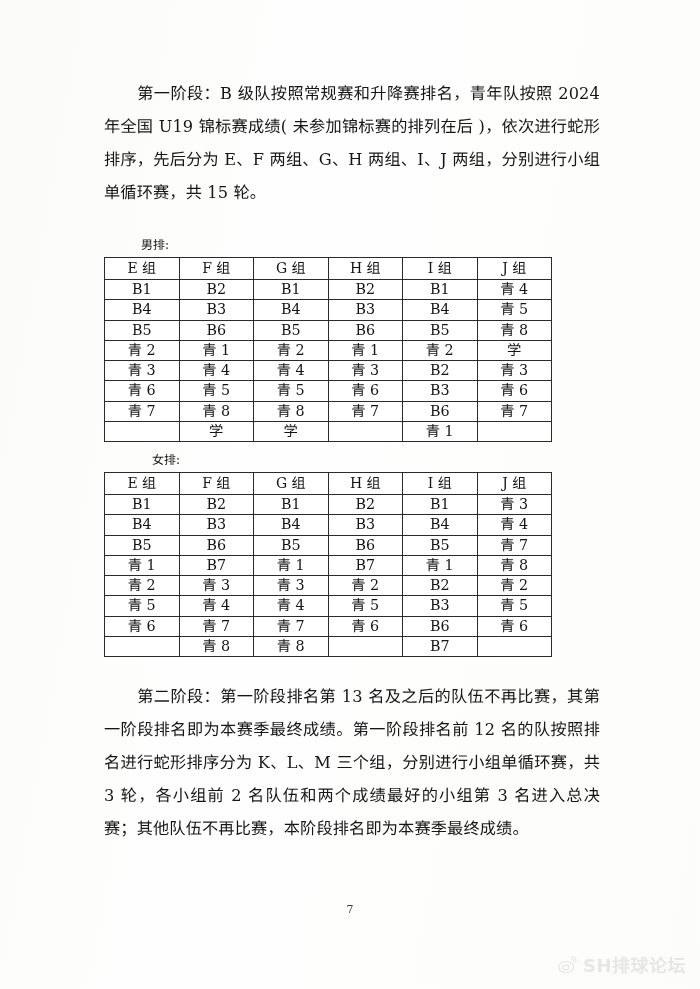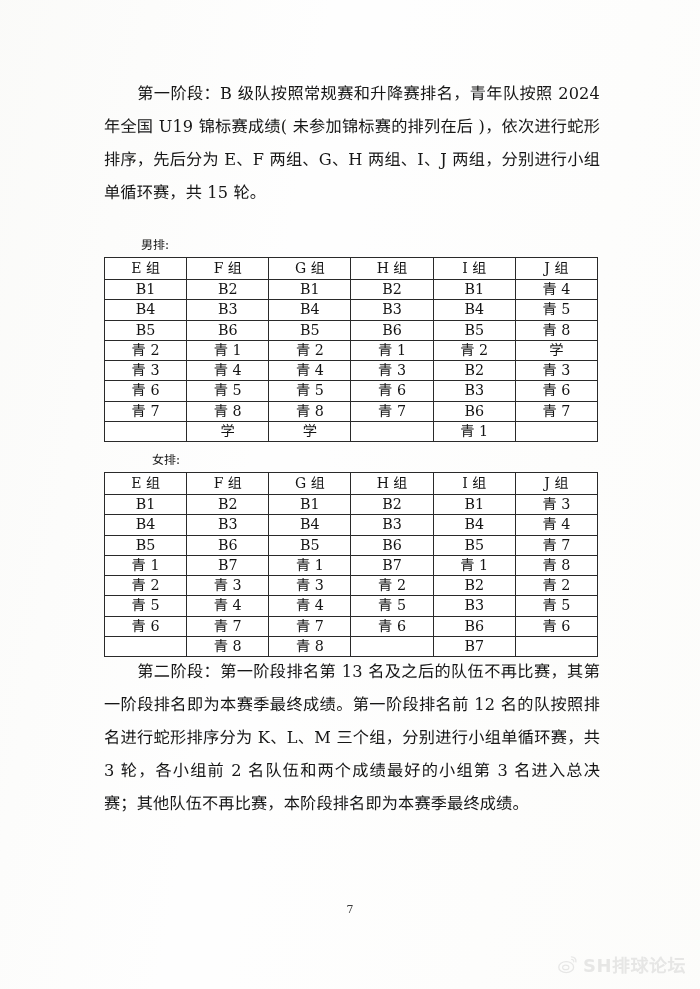--- a/index.html
+++ b/index.html
@@ -52,21 +52,21 @@
     margin: 4px;
     font-size: 12px;
     line-height: 28px;
     color: #161616;
     padding-left: 33px;
     font-family: "DejaVu Serif", "Liberation Serif", serif;
   }
 
   table.group-table {
     border-collapse: collapse;
-    width: 494px;
+    width: 448px;
     table-layout: fixed;
     margin: 0;
     background: #ffffff;
   }
   table.group-table td {
     border: 1px solid #2a2a2a;
     height: 19.3px;
     text-align: center;
     vertical-align: middle;
     font-size: 14.3px;
@@ -116,21 +116,21 @@
     height: 21px;
     flex: none;
   }
 
   
   #para-stage-one { position: absolute; left: 104px; top: 77px; width: 496px; }
   #label-men     { position: absolute; left: 104px; top: 227px; width: 496px; }
   #table-men-wrap{ position: absolute; left: 104px; top: 257px; }
   #label-women   { position: absolute; left: 115px; top: 442px; width: 496px; }
   #table-women-wrap{ position: absolute; left: 104px; top: 472px; }
-  #para-stage-two{ position: absolute; left: 104px; top: 655px; width: 496px; }
+  #para-stage-two{ position: absolute; left: 104px; top: 680px; width: 496px; }
 </style>
 </head>
 <body>
 
 <div class="page">
 
   <div id="para-stage-one">
     <p class="para"><span class="indent"></span><span>第一阶段：B 级队按照常规赛和升降赛排名，青年队按照 2024 年全国 U19 锦标赛成绩( 未参加锦标赛的排列在后 )，依次进行蛇形排序，先后分为 E、F 两组、G、H 两组、I、J 两组，分别进行小组单循环赛，共 15 轮。</span></p>
   </div>
 

